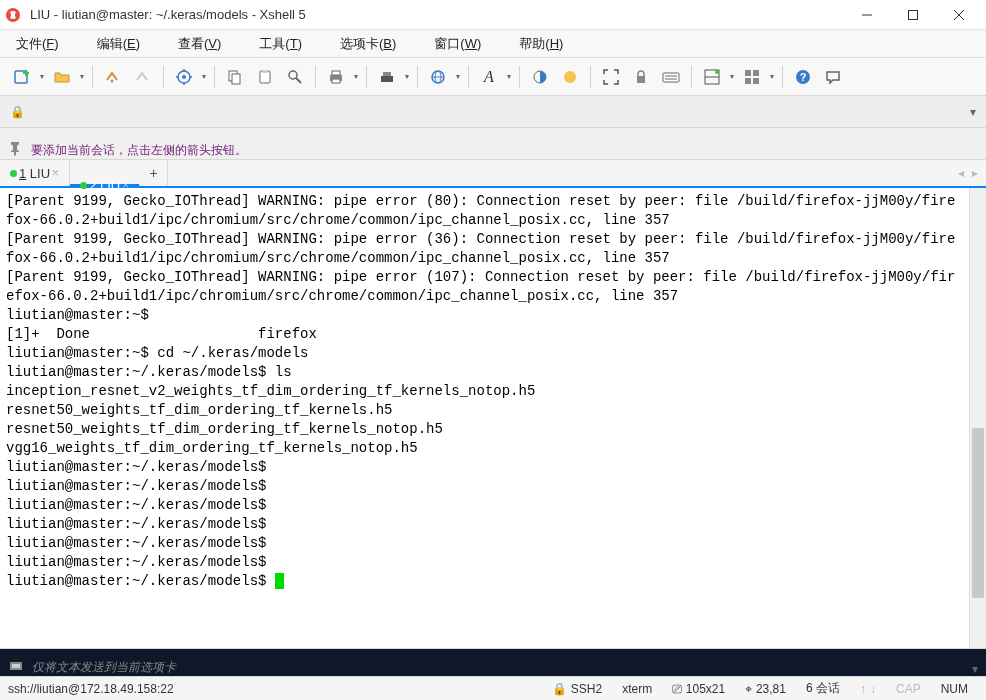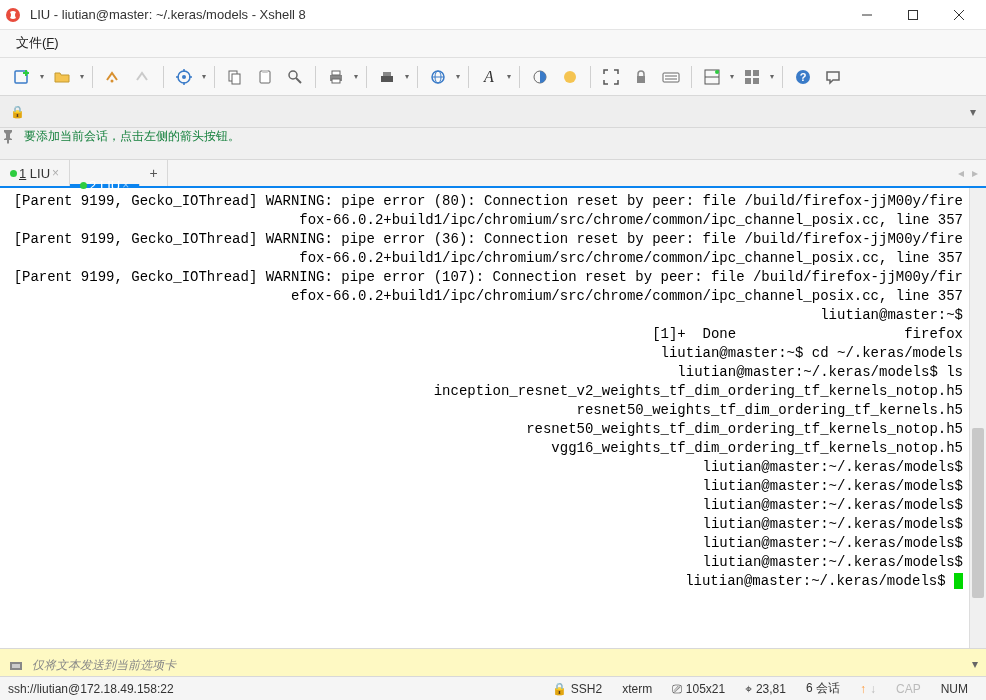--- a/index.html
+++ b/index.html
@@ -39,25 +39,24 @@
       display: flex; align-items: center; justify-content: center;
       color: #333;
       font-size: 14px;
     }
 
     
     .menu-bar {
       height: 28px;
       background: #f8f8f8;
       display: flex;
-      align-items: flex-start;
+      align-items: center;
       padding: 0 8px;
       gap: 22px;
       border-bottom: 1px solid #e0e0e0;
-      flex-direction: column;
     }
     .menu-item {
       padding: 4px 8px;
       color: #222;
       font-size: 13px;
     }
     .menu-item u { text-decoration: underline; }
 
     
     .toolbar {
@@ -99,24 +98,24 @@
       color: #666;
     }
     .address-bar .lock { margin-right: 8px; color: #888; }
     .address-bar .addr-dd { margin-left: auto; color: #666; }
 
     
     .info-bar {
       height: 32px;
       background: #f0f0f0;
       display: flex;
-      align-items: flex-start;
-      padding: 0 0;
+      align-items: flex-end;
+      padding: 0 7px;
       border-bottom: 1px solid #d8d8d8;
-      color: #15803d;
+      color: #701a75;
     }
     .info-bar .info-icon { margin-right: 8px; color: #888; }
 
     
     .tab-strip {
       height: 28px;
       background: #f5f5f5;
       display: flex;
       align-items: stretch;
       border-bottom: 2px solid #0b84ef;
@@ -173,21 +172,20 @@
     .terminal {
       flex: 1;
       padding: 4px 6px;
       font-family: "Consolas", "Courier New", monospace;
       font-size: 14px;
       line-height: 19px;
       color: #000;
       white-space: pre-wrap;
       word-break: break-all;
       overflow: hidden;
-      text-align: right;
     }
     .cursor {
       display: inline-block;
       width: 9px; height: 16px;
       background: #00d800;
       vertical-align: text-bottom;
     }
     .vscroll {
       width: 17px;
       background: #f0f0f0;
@@ -198,24 +196,24 @@
       position: absolute;
       left: 2px; right: 2px;
       top: 240px; height: 170px;
       background: #c8c8c8;
       border-radius: 2px;
     }
 
     
     .cmd-bar {
       height: 28px;
-      background: #fef9c3;
-      display: flex;
-      align-items: flex-start;
-      padding: 8px 8px;
+      background: #0f172a;
+      display: flex;
+      align-items: flex-end;
+      padding: 0 8px;
       border-top: 1px solid #d8d8d8;
       color: #888;
       font-style: italic;
     }
     .cmd-bar .cmd-icon { margin-right: 8px; font-style: normal; }
     .cmd-bar .cmd-dd { margin-left: auto; color: #666; font-style: normal; }
 
     
     .status-bar {
       height: 24px;
@@ -240,21 +238,21 @@
 </head>
 <body>
 
 <div class="title-bar">
   <span class="app-icon">
     <svg width="16" height="16" viewBox="0 0 16 16">
         <circle cx="8" cy="8" r="7" fill="#e84c3d"></circle>
         <path d="M5 5 Q8 3 11 5 Q9 8 11 11 Q8 13 5 11 Q7 8 5 5" fill="#fff"></path>
       </svg>
   </span>
-  <span class="title-text">LIU - liutian@master: ~/.keras/models - Xshell 8</span>
+  <span class="title-text">LIU - liutian@master: ~/.keras/models - Xshell 5</span>
   <div class="win-controls">
     <div class="win-btn">
         <svg width="10" height="10">
           <line x1="0" y1="5" x2="10" y2="5" stroke="#333" stroke-width="1"></line>
         </svg>
       </div>
     <div class="win-btn">
         <svg width="10" height="10">
           <rect x="0.5" y="0.5" width="9" height="9" fill="none" stroke="#333" stroke-width="1"></rect>
         </svg>

